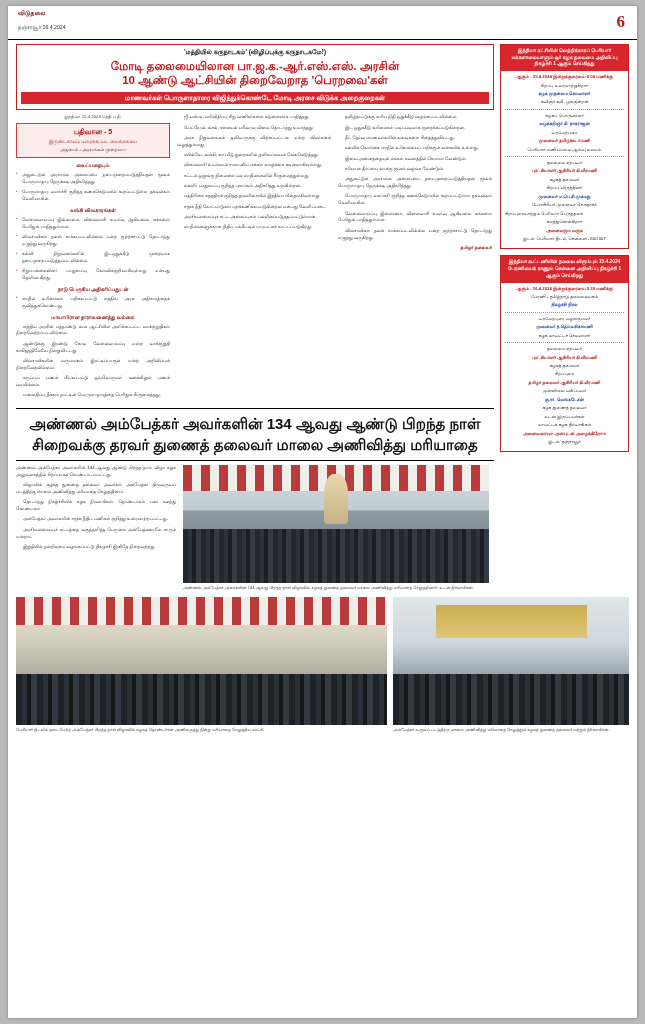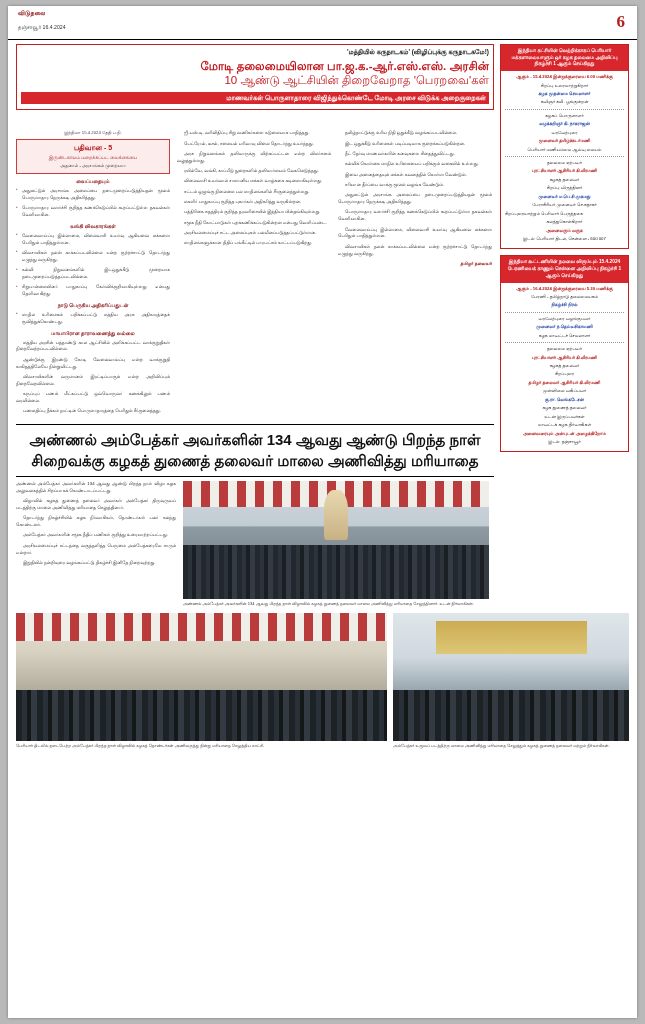--- a/index.html
+++ b/index.html
@@ -43,32 +43,32 @@
     padding: 4px 8px 0 8px;
   }
   .cols { display: flex; gap: 6px; }
   .colL { width: 478px; }
   .colR { width: 129px; }
 
   
   .headbox {
     border: 1px solid #c21f1f;
     padding: 3px 4px 5px 4px;
-    text-align: right;
-    margin-bottom: 20px;
+    text-align: center;
+    margin-bottom: 4px;
   }
   .kicker {
     font-size: 6.4px; font-weight: bold; color: #111; margin-bottom: 3px;
   }
   .head1 {
     font-size: 11.5px; font-weight: bold; color: #c0161c; line-height: 1.25;
     letter-spacing: .1px;
   }
   .head2 {
-    font-size: 11.5px; font-weight: normal; color: #c0161c; line-height: 1.25;
+    font-size: 11.5px; font-weight: bold; color: #c0161c; line-height: 1.25;
   }
   .subhead {
     margin-top: 4px;
     background: #d7262c; color: #fff; font-size: 6.6px; font-weight: bold;
     padding: 2px 3px; line-height: 1.3;
   }
 
   
   .artcols { display: flex; gap: 7px; }
   .art { width: 154px; }
@@ -264,21 +264,21 @@
             <p class="para ind">அதுமட்டும் அரசாங்க அமைப்பை நடைமுறைப்படுத்தியதன் மூலம் பொருளாதார நெருக்கடி அதிகரித்தது.</p>
             <p class="para ind">பொருளாதார வளர்ச்சி குறித்த கணக்கெடுப்பில் கூறப்பட்டுள்ள தகவல்கள் வெளியாகின.</p>
             <p class="para ind">வேலைவாய்ப்பு இல்லாமை, விலைவாசி உயர்வு ஆகியவை மக்களை பெரிதும் பாதித்துள்ளன.</p>
             <p class="para ind">விவசாயிகள் நலன் காக்கப்படவில்லை என்ற குற்றச்சாட்டு தொடர்ந்து எழுந்து வருகிறது.</p>
             <p class="para" style="text-align:right;font-weight:bold;color:#8a1010">தமிழர் தலைவர்</p>
           </div>
         </div>
 
         <div class="head2box">
           <div class="t">அண்ணல் அம்பேத்கர் அவர்களின் 134 ஆவது ஆண்டு பிறந்த நாள்</div>
-          <div class="t">சிறைவக்கு கழகத் துணைத் தலைவர் மாலை அணிவித்து மரியாதை</div>
+          <div class="t">சிறைவக்கு தரவர் துணைத் தலைவர் மாலை அணிவித்து மரியாதை</div>
         </div>
 
         <div class="midrow">
           <div class="midL">
             <p class="para">அண்ணல் அம்பேத்கர் அவர்களின் 134 ஆவது ஆண்டு பிறந்த நாள் விழா கழக அலுவலகத்தில் சிறப்பாகக் கொண்டாடப்பட்டது.</p>
             <p class="para ind">விழாவில் கழகத் துணைத் தலைவர் அவர்கள் அம்பேத்கர் திருவுருவப் படத்திற்கு மாலை அணிவித்து மரியாதை செலுத்தினார்.</p>
             <p class="para ind">தொடர்ந்து நிகழ்ச்சியில் கழக நிர்வாகிகள், தொண்டர்கள் பலர் கலந்து கொண்டனர்.</p>
             <p class="para ind">அம்பேத்கர் அவர்களின் சமூக நீதிப் பணிகள் குறித்து உரையாற்றப்பட்டது.</p>
             <p class="para ind">அரசியலமைப்புச் சட்டத்தை வகுத்தளித்த பெருமை அம்பேத்கரையே சாரும் என்றார்.</p>
             <p class="para ind">இறுதியில் நன்றியுரை வழங்கப்பட்டு நிகழ்ச்சி இனிதே நிறைவுற்றது.</p>

